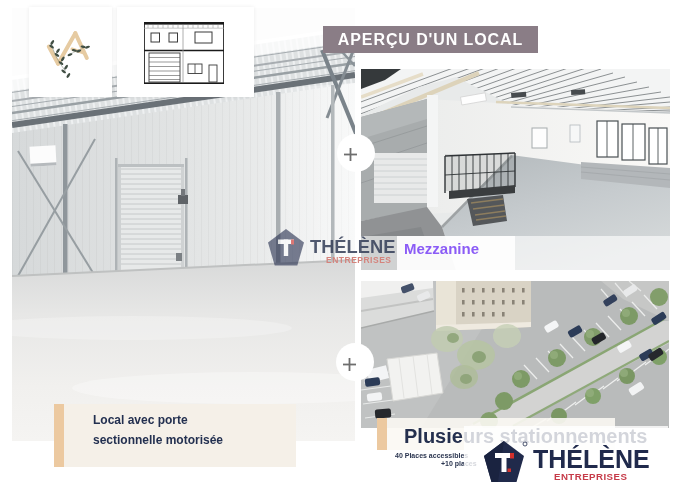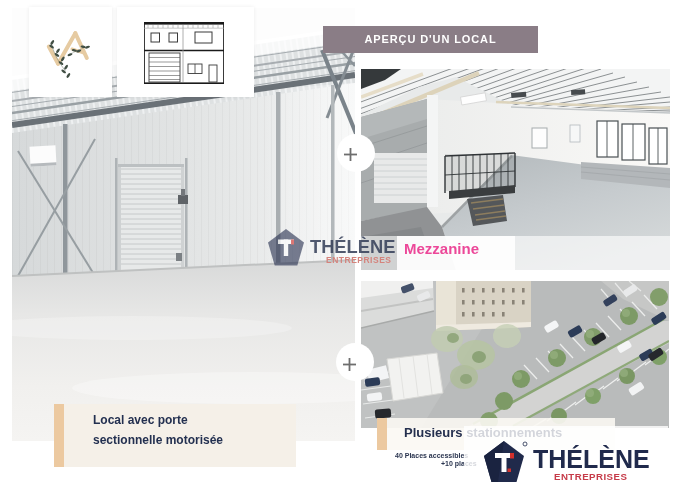--- a/index.html
+++ b/index.html
@@ -184,21 +184,21 @@
     </g>
 
     <rect x="44" y="42" width="14" height="9.5" fill="none" stroke="#3a3a3a" stroke-width="0.9"></rect>
     <line x1="51" y1="42" x2="51" y2="51.5" stroke="#3a3a3a" stroke-width="0.8"></line>
     <rect x="65" y="43" width="8" height="17" fill="none" stroke="#3a3a3a" stroke-width="0.9"></rect>
   </g>
 </svg>
 </div>
 
 <div class="abs" style="left:323px;top:26px;width:215px;height:27px;background:#8a7d86;color:#ffffff;
-     font-size:11px;font-weight:bold;letter-spacing:0.9px;text-align:center;line-height:27px;">APERÇU D'UN LOCAL</div>
+     font-size:16px;font-weight:bold;letter-spacing:0.9px;text-align:center;line-height:27px;">APERÇU D'UN LOCAL</div>
 
 <div class="abs" style="left:361px;top:69px;width:309px;height:201px;">
 <svg width="309" height="201" viewBox="0 0 309 201">
   <defs>
     <linearGradient id="mfloor" x1="0" y1="0" x2="0.55" y2="1">
       <stop offset="0" stop-color="#b2b8bb"></stop>
       <stop offset="0.55" stop-color="#c6cbce"></stop>
       <stop offset="1" stop-color="#d4d8d9"></stop>
     </linearGradient>
     <linearGradient id="bwall" x1="0" y1="0" x2="1" y2="0">
@@ -319,21 +319,21 @@
       <line x1="114" y1="146" x2="144" y2="142"></line>
       <line x1="115" y1="151" x2="145" y2="147"></line>
     </g>
   </g>
 
   <rect x="0" y="167" width="309" height="34" fill="#ffffff" opacity="0.62"></rect>
   <rect x="36" y="167" width="118" height="34" fill="#ffffff" opacity="0.88"></rect>
 </svg>
 </div>
 
-<div class="abs" style="left:404px;top:240px;font-size:15px;font-weight:bold;color:#ec4899;">Mezzanine</div>
+<div class="abs" style="left:404px;top:240px;font-size:15px;font-weight:bold;color:#8b5cf6;">Mezzanine</div>
 
 <div class="abs" style="left:361px;top:281px;width:308px;height:147px;">
 <svg width="308" height="147" viewBox="0 0 308 147">
   <rect width="308" height="147" fill="#c0c2c2"></rect>
 
   <polygon points="150,0 308,0 308,147 60,147" fill="#b9bbbb"></polygon>
 
   <polygon points="105,147 300,40 308,40 308,62 148,147" fill="#d3d3d2"></polygon>
   <polygon points="240,0 308,0 308,40 262,18" fill="#c6c7c6"></polygon>
 
@@ -474,21 +474,21 @@
     <rect x="6" y="112" width="15" height="8" rx="2" fill="#f3f4f5" transform="rotate(-7 13 116)"></rect>
     <rect x="14" y="128" width="16" height="9" rx="2" fill="#26282c" transform="rotate(-5 22 132)"></rect>
     <rect x="40" y="4" width="13" height="7" rx="2" fill="#44516a" transform="rotate(-20 46 7)"></rect>
     <rect x="56" y="12" width="13" height="7" rx="2" fill="#e8e9ea" transform="rotate(-24 62 15)"></rect>
   </g>
 </svg>
 </div>
 
 <div class="abs" style="left:376.5px;top:418px;width:238px;height:32px;background:rgba(251,248,243,0.9);"></div>
 <div class="abs" style="left:376.5px;top:418px;width:10px;height:32px;background:#ecc9a0;"></div>
-<div class="abs" style="left:404px;top:425px;font-size:13px;font-weight:bold;color:#25304e;white-space:nowrap;">Plusieurs stationnements</div>
+<div class="abs" style="left:404px;top:425px;font-size:20px;font-weight:bold;color:#25304e;white-space:nowrap;">Plusieurs stationnements</div>
 
 <div class="abs" style="left:395px;top:451.5px;font-size:7px;font-weight:bold;color:#2a3550;white-space:nowrap;">40 Places accessibles</div>
 <div class="abs" style="left:441px;top:460px;font-size:7px;font-weight:bold;color:#2a3550;white-space:nowrap;">+10 places</div>
 
 <div class="abs" style="left:464px;top:426px;width:204px;height:71px;background:rgba(255,255,255,0.8);"></div>
 
 <div class="abs" style="left:484px;top:440px;width:186px;height:46px;">
   <svg width="186" height="46" viewBox="0 0 186 46">
     <g>
       <polygon points="20,1 40,16 32.5,42 7.5,42 0,16" fill="#202a4b"></polygon>

